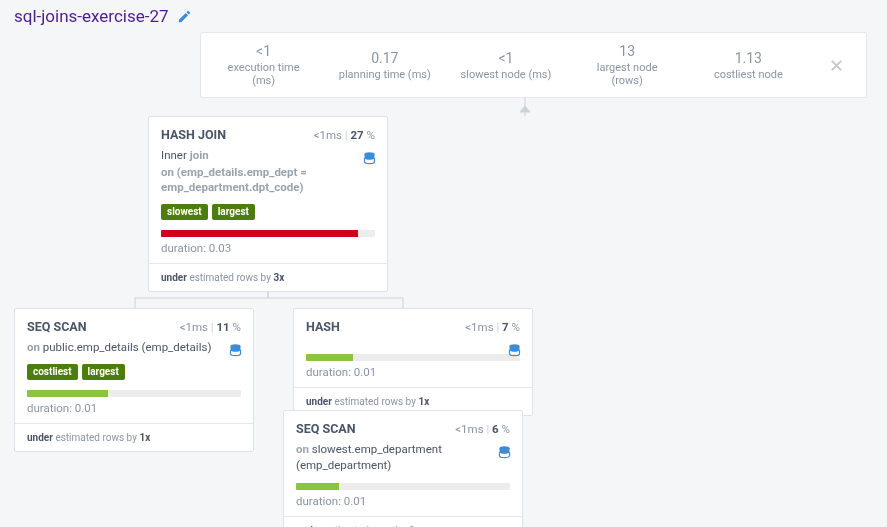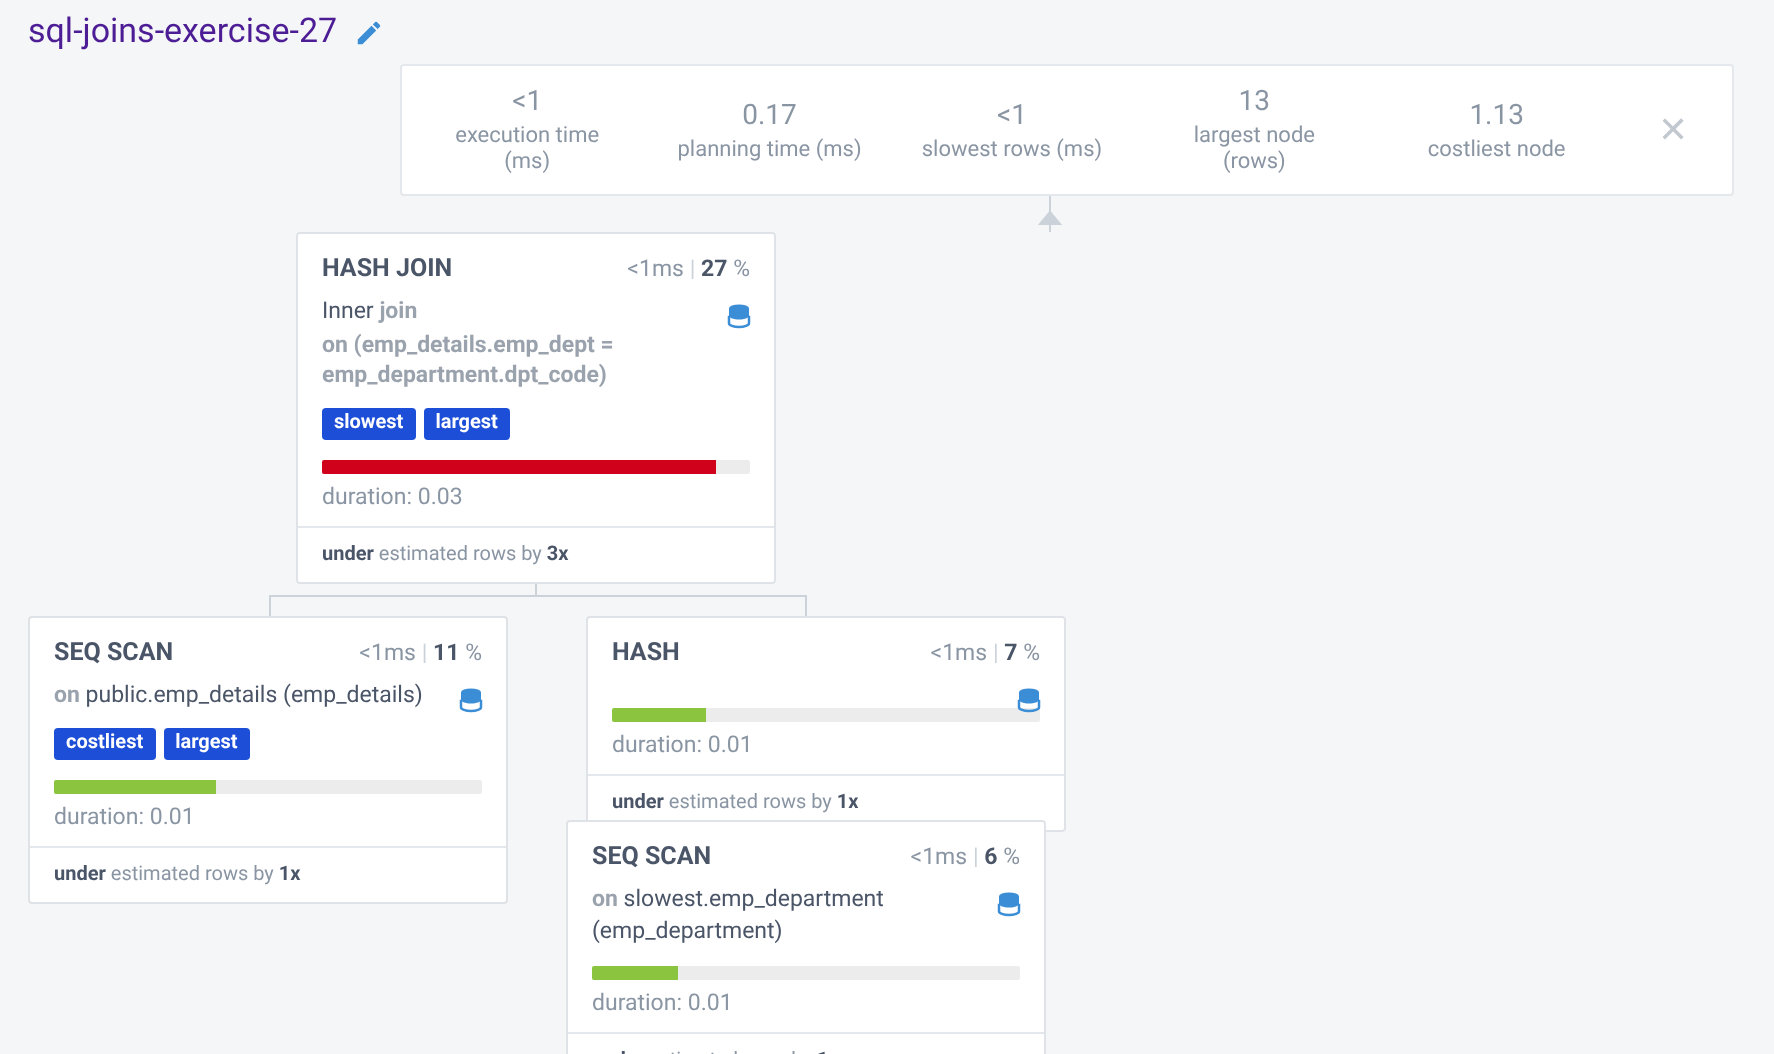--- a/index.html
+++ b/index.html
@@ -43,30 +43,30 @@
   svg.connectors { position: absolute; top: 0; left: 0; width: 887px; height: 430px; pointer-events: none; }
   .node {
     position: absolute;
     background: #fff;
     border: 1px solid #dfe3e8;
     border-radius: 2px;
     width: 240px;
     padding: 10px 12px 8px;
     font-size: 12px;
   }
-  .node-head { display: flex; justify-content: space-between; align-items: flex-start; }
+  .node-head { display: flex; justify-content: space-between; align-items: center; }
   .node-title { font-weight: 700; color: #4a5568; font-size: 12.5px; }
   .node-meta { color: #8a95a3; font-size: 11.5px; }
   .node-meta b { color: #4a5568; font-weight: 700; }
   .sep { color: #cbd2da; }
   .node-sub { margin-top: 6px; font-size: 11.5px; color: #8a95a3; line-height: 1.35; }
   .node-sub em { font-style: normal; color: #9aa3ad; font-weight: bold; }
   .disk-icon { position: absolute; right: 10px; color: #3b8dd6; width: 15px; height: 15px; }
   .tags { margin-top: 8px; display: flex; gap: 4px; }
-  .tag { background: #1d4ed8; color: #fff; font-size: 10px; font-weight: 700; padding: 2px 6px 3px; border-radius: 2px; }
+  .tag { background: #4d7c0f; color: #fff; font-size: 10px; font-weight: 700; padding: 2px 6px 3px; border-radius: 2px; }
   .bar-wrap { margin-top: 10px; height: 7px; background: #ececec; border-radius: 1px; overflow: hidden; }
   .bar-fill { height: 100%; }
   .bar-red { background: #d0021b; }
   .bar-green { background: #8bc540; }
   .duration { margin-top: 4px; font-size: 11.5px; color: #8a95a3; }
   .est-row { border-top: 1px solid #e4e7eb; margin: 8px -12px -8px; padding: 8px 12px; font-size: 10px; color: #8a95a3; }
   .est-row b { color: #4a5568; }
   .darkline { color: #4a5568; }
 </style>
 </head>
@@ -83,21 +83,21 @@
   <div class="stat">
     <div class="stat-val">&lt;1</div>
     <div class="stat-lbl">execution time (ms)</div>
   </div>
   <div class="stat">
     <div class="stat-val">0.17</div>
     <div class="stat-lbl">planning time (ms)</div>
   </div>
   <div class="stat">
     <div class="stat-val">&lt;1</div>
-    <div class="stat-lbl">slowest rows (ms)</div>
+    <div class="stat-lbl">slowest node (ms)</div>
   </div>
   <div class="stat">
     <div class="stat-val">13</div>
     <div class="stat-lbl">largest node (rows)</div>
   </div>
   <div class="stat">
     <div class="stat-val">1.13</div>
     <div class="stat-lbl">costliest node</div>
   </div>
   <div class="close-x">✕</div>

